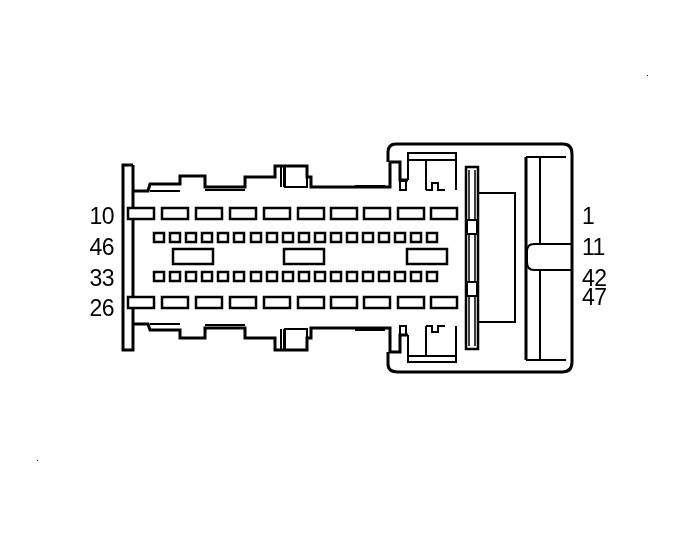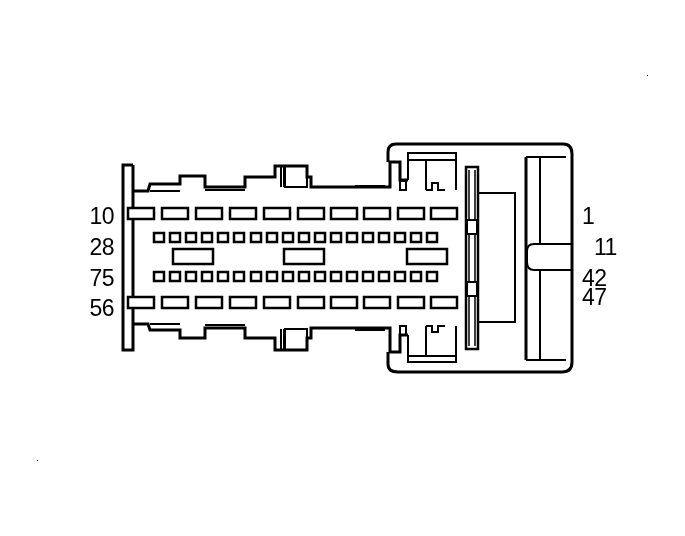--- a/index.html
+++ b/index.html
@@ -132,20 +132,20 @@
       <rect x="398" y="297" width="26" height="11"></rect>
       <rect x="431" y="297" width="26" height="11"></rect>
     </g>
   </g>
 
   <rect x="647" y="75" width="1" height="1" fill="#000"></rect>
   <rect x="37" y="460" width="1" height="1" fill="#000"></rect>
 </svg>
 
 <div class="lbl left" style="left:74px; top:205px;">10</div>
-<div class="lbl left" style="left:74px; top:236px;">28</div>
-<div class="lbl left" style="left:74px; top:267px;">75</div>
-<div class="lbl left" style="left:74px; top:297px;">56</div>
+<div class="lbl left" style="left:74px; top:236px;">46</div>
+<div class="lbl left" style="left:74px; top:267px;">33</div>
+<div class="lbl left" style="left:74px; top:297px;">26</div>
 
 <div class="lbl right" style="left:582px; top:205px;">1</div>
-<div class="lbl right" style="left:582px; top:236px;margin-left:12px;">11</div>
+<div class="lbl right" style="left:582px; top:236px;">11</div>
 <div class="lbl right" style="left:582px; top:267px;">42</div>
 <div class="lbl right" style="left:582px; top:286px;">47</div>
 
 </body></html>

